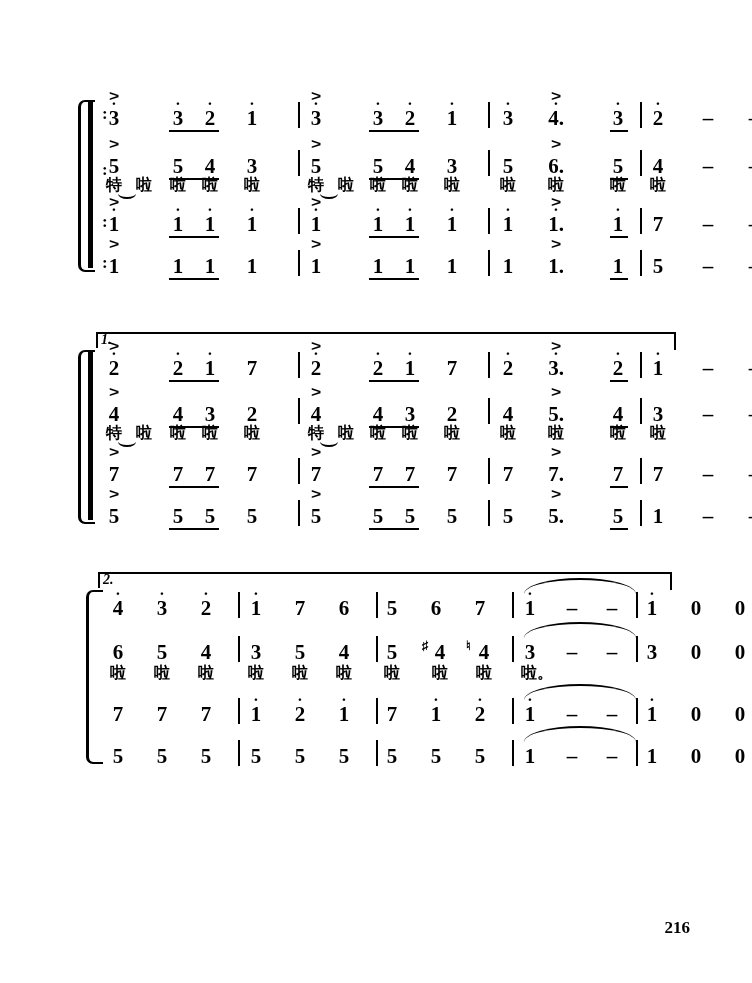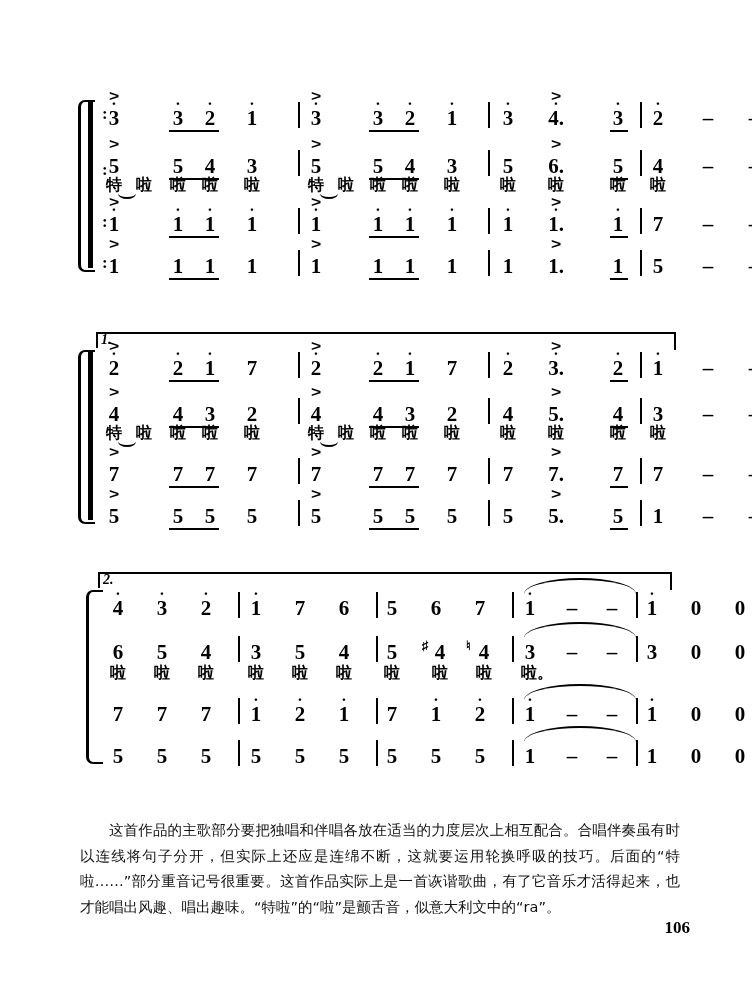--- a/index.html
+++ b/index.html
@@ -510,18 +510,15 @@
         <div class="n dash" style="left:512px;">–</div>
         <div class="bar" style="left:536px;"></div>
         <div class="n" style="left:552px;">1</div>
         <div class="n" style="left:596px;">0</div>
         <div class="n" style="left:640px;">0</div>
 
       </div>
     </div>
   </div>
 
-  <div class="prose">
-    <p>这首作品的主歌部分要把独唱和伴唱各放在适当的力度层次上相互配合。合唱伴奏虽有时以连线将句子分开，但实际上还应是连绵不断，这就要运用轮换呼吸的技巧。后面的“特啦……”部分重音记号很重要。这首作品实际上是一首诙谐歌曲，有了它音乐才活得起来，也才能唱出风趣、唱出趣味。“特啦”的“啦”是颤舌音，似意大利文中的“ra”。</p>
-  </div>
-
-  <div class="pageno">106</div>
+
+  <div class="pageno">216</div>
 </div>
 
 </body></html>

